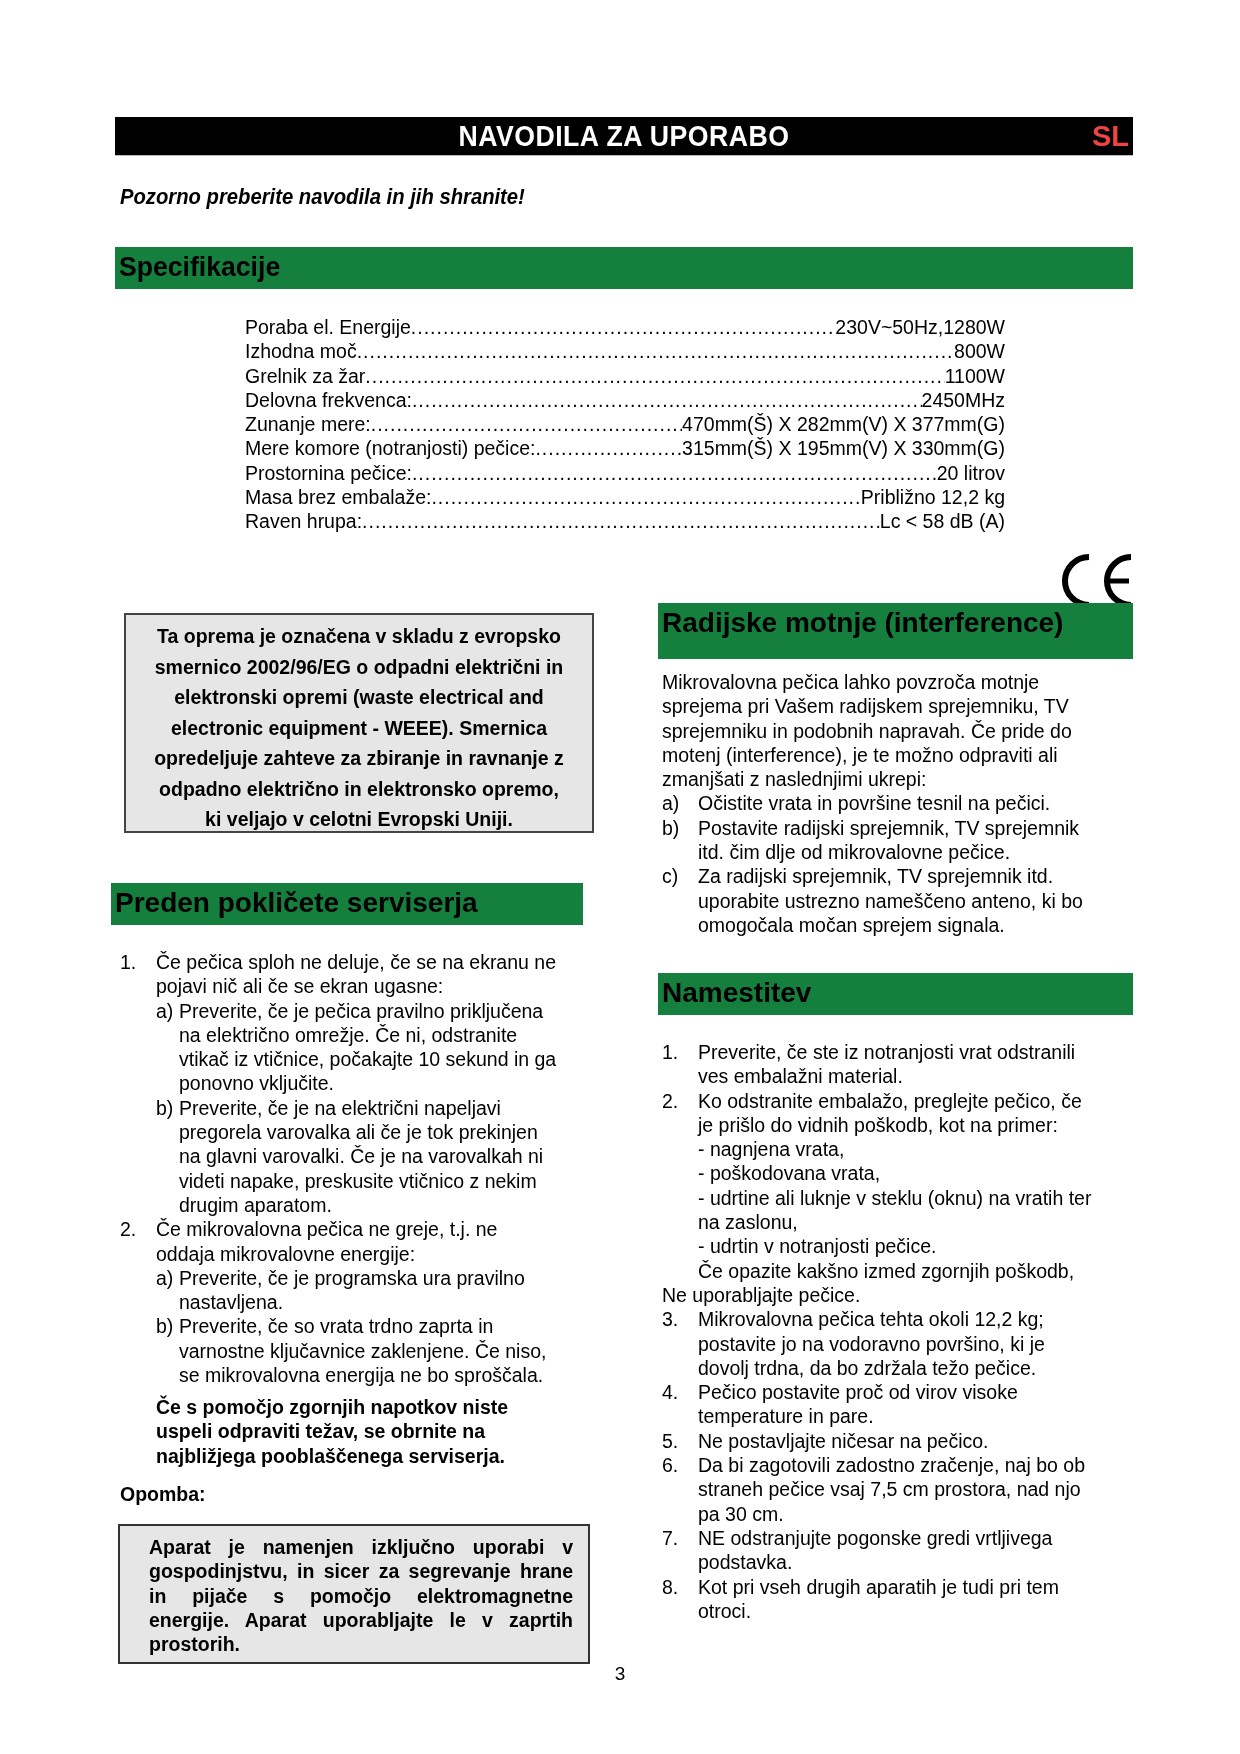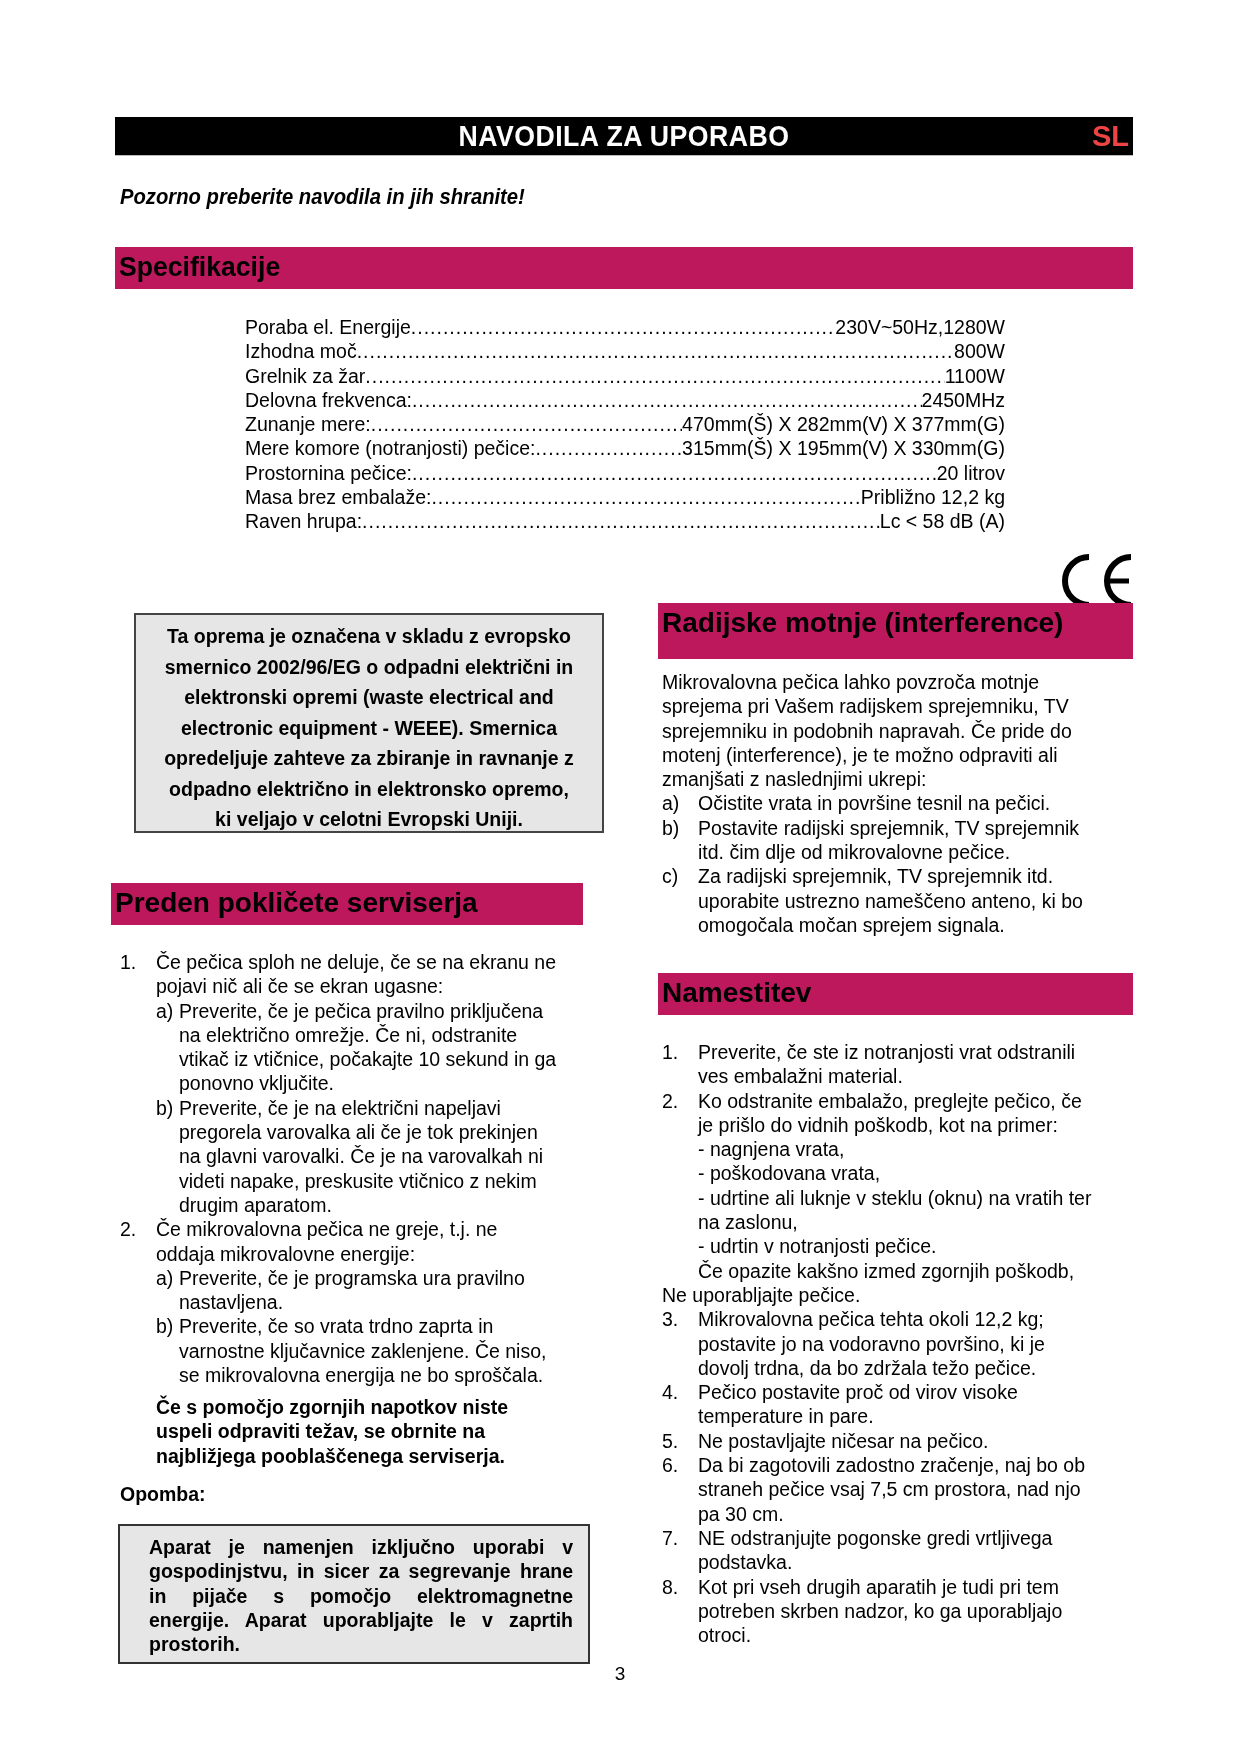--- a/index.html
+++ b/index.html
@@ -11,35 +11,35 @@
                 border-bottom: 1px solid #bbb; }
   .header-title { position: absolute; left: 0; right: 0; top: 0; text-align: center;
                   color: #fff; font-weight: bold; font-size: 29px; line-height: 38px;
                   letter-spacing: 0.5px; transform: scaleX(0.92); }
   .header-lang { position: absolute; right: 4px; top: 0; color: #ef4444; font-weight: bold;
                  font-size: 29px; line-height: 38px; }
 
   .subtitle { left: 120px; top: 184px; font-style: italic; font-weight: bold; font-size: 22px;
               transform: scaleX(0.92); transform-origin: left; }
 
-  .section-head { background: #be185d; font-weight: bold; font-size: 28px; line-height: 40px;
+  .section-head { background: #15803d; font-weight: bold; font-size: 28px; line-height: 40px;
                   padding-left: 4px; box-sizing: border-box; }
   .sec-spec { left: 115px; top: 247px; width: 1018px; height: 42px; }
   .sec-spec span { display:inline-block; transform: scaleX(0.95); transform-origin:left; }
 
   .spec-list { left: 245px; top: 315px; width: 760px; font-size: 19.5px; line-height: 24.3px; }
   .spec-row { display: flex; white-space: nowrap; overflow: hidden; }
   .spec-label { flex: 0 0 auto; }
   .spec-dots { flex: 1 1 auto; overflow: hidden; white-space: nowrap; letter-spacing: 1px; }
   .spec-dots::before { content: "......................................................................................................................................................................................................................"; }
   .spec-value { flex: 0 0 auto; }
 
   .ce-mark { left: 1055px; top: 553px; width: 80px; height: 56px; }
 
-  .weee-box { left: 134px; top: 613px; width: 470px; height: 220px; border: 2px solid #444;
+  .weee-box { left: 124px; top: 613px; width: 470px; height: 220px; border: 2px solid #444;
               background: #e6e6e6; box-sizing: border-box; text-align: center;
               font-weight: bold; font-size: 19.5px; line-height: 30.5px; padding-top: 6px; }
   .weee-line { display: block; }
 
   .sec-radio { left: 658px; top: 603px; width: 475px; height: 56px; font-size: 28px; }
   .radio-body { left: 662px; top: 670px; width: 470px; font-size: 19.5px; line-height: 24.3px; }
   .radio-body .para-line { display: block; white-space: nowrap; }
   .lettered { display: flex; }
   .lettered .mark { width: 36px; flex: 0 0 36px; }
   .lettered .txt span { display: block; white-space: nowrap; }
@@ -301,19 +301,18 @@
     <span class="mark">7.</span>
     <div class="txt">
       <span class="line">NE odstranjujte pogonske gredi vrtljivega</span>
       <span class="line">podstavka.</span>
     </div>
   </div>
   <div class="num-item">
     <span class="mark">8.</span>
     <div class="txt">
       <span class="line">Kot pri vseh drugih aparatih je tudi pri tem</span>
-      <span class="line">potreben skrben nadzor, ko ga uporabljajo</span>
       <span class="line">otroci.</span>
     </div>
   </div>
 </div>
 
 <div class="abs page-number">3</div>
 
 </body></html>

